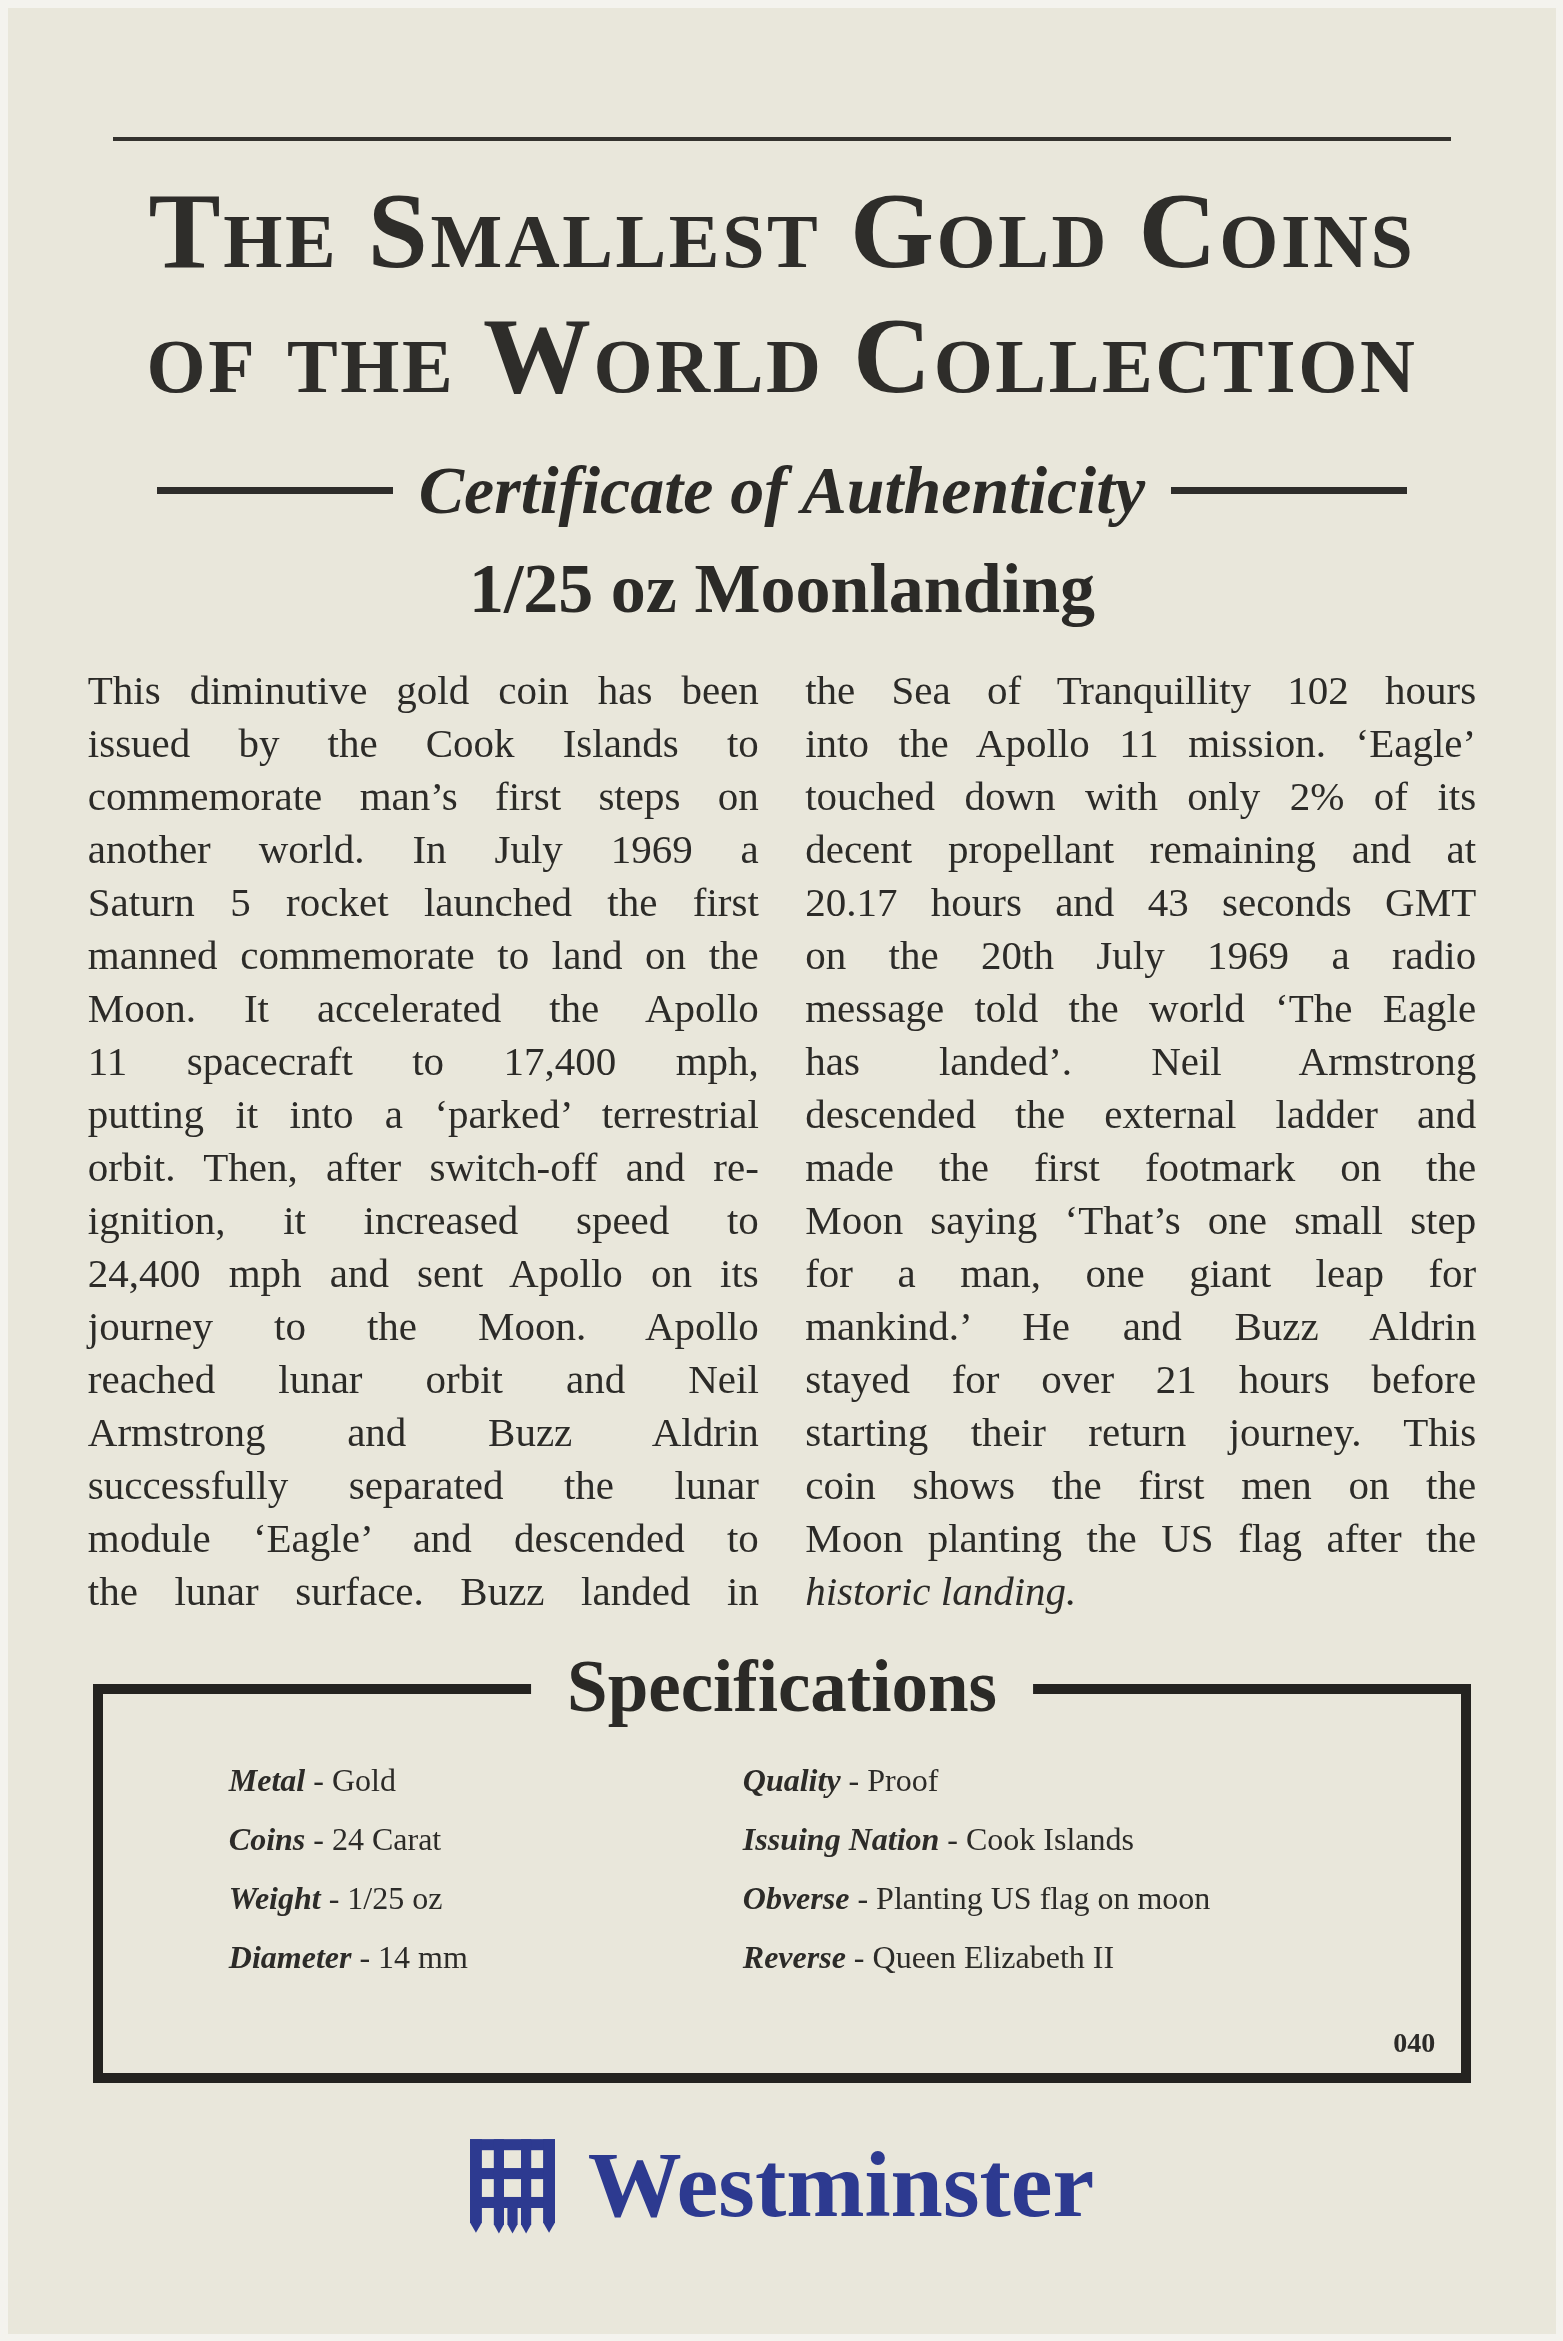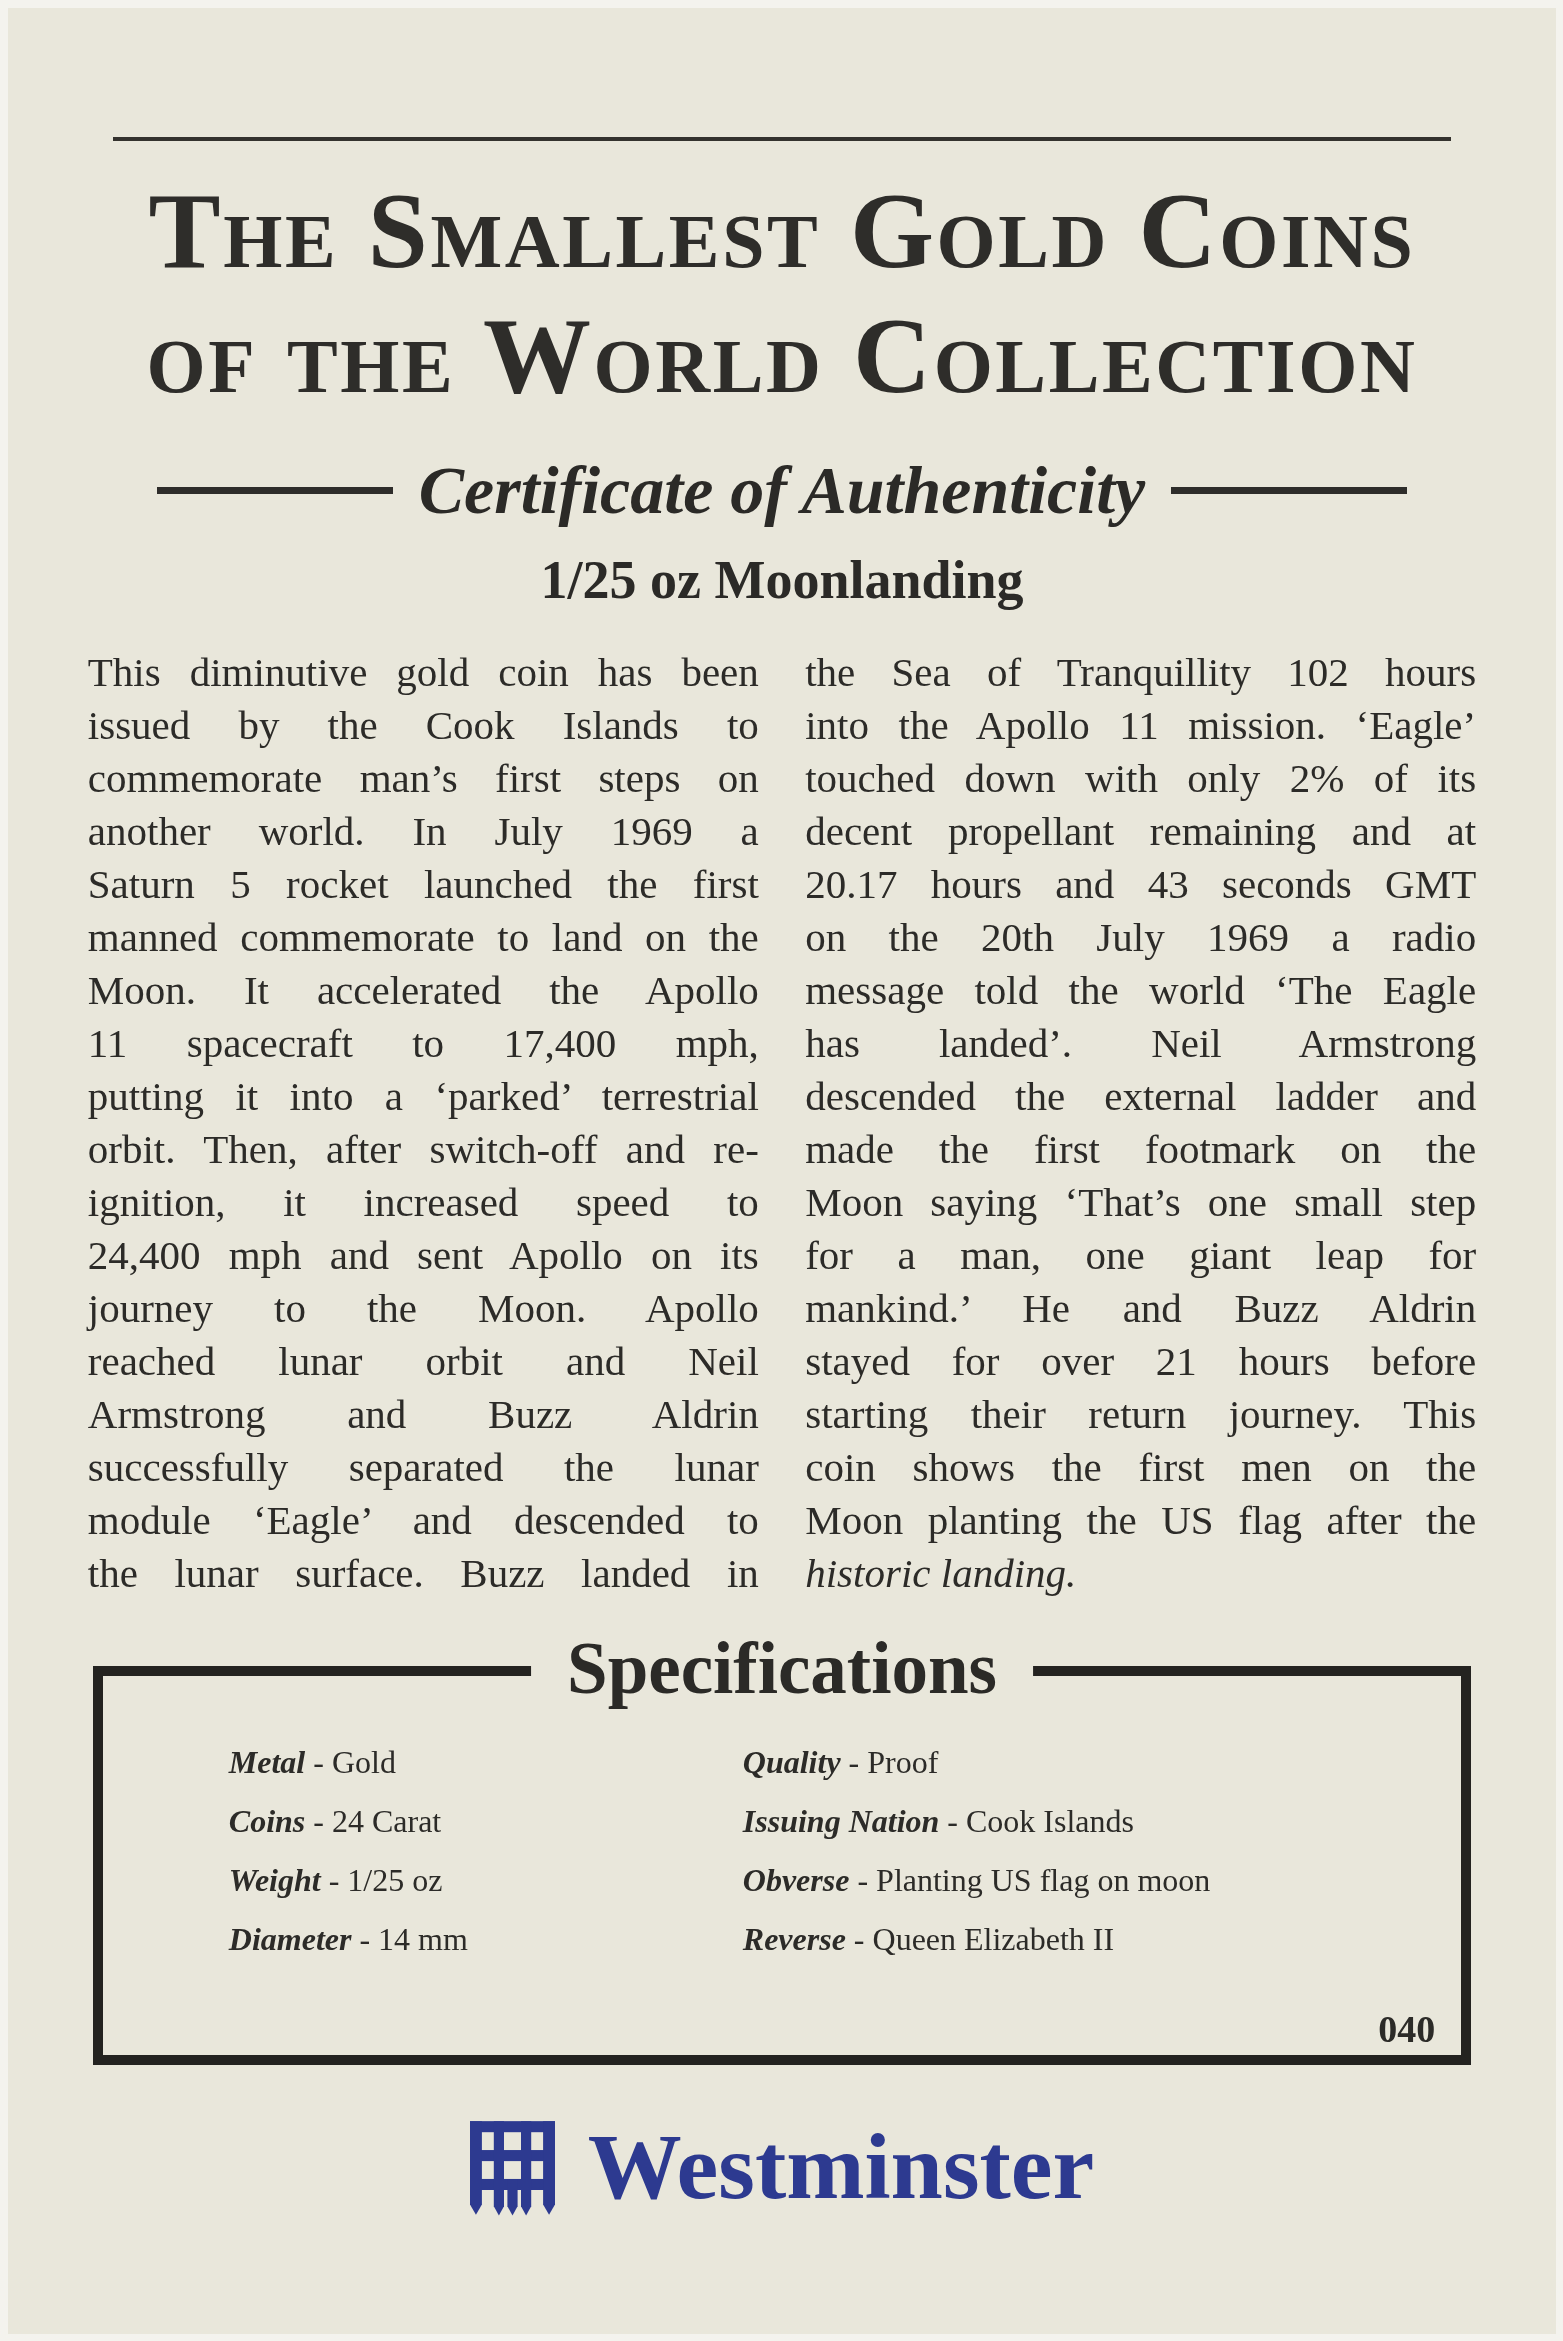--- a/index.html
+++ b/index.html
@@ -34,21 +34,21 @@
   .subtitle-row {
     display:flex; align-items:center; justify-content:center;
     gap:26px; margin-top:32px;
   }
   .dash { width:236px; height:7px; background:#2e2d2a; }
   .subtitle {
     font-size:68px; font-weight:700; font-style:italic;
     white-space:nowrap; color:#2b2a27;
   }
   .coin-title {
-    text-align:center; font-size:54px; font-weight:700;
+    text-align:center; font-size:70px; font-weight:700;
     margin-top:19px; color:#2b2a27;
   }
   .columns {
     display:flex; justify-content:space-between;
     margin:35px 80px 0 80px;
   }
   .col { width:671px; font-size:41px; line-height:53px; }
   .line { text-align:justify; text-align-last:justify; }
   .col-right .line:last-child { text-align-last:left;font-style:italic; }
   .spec-box {
@@ -68,22 +68,22 @@
   .spec-grid {
     display:grid;
     grid-template-columns:514px auto;
     padding:69px 35px 0 126px;
     row-gap:24px;
     font-size:32px;
     line-height:1.1;
   }
   .spec-label { font-weight:700; font-style:italic; }
   .spec-number {
-    position:absolute; right:26px; bottom:4px;
-    font-size:38px; font-weight:700;
+    position:absolute; right:26px; bottom:14px;
+    font-size:28px; font-weight:700;
   }
   .footer {
     display:flex; justify-content:center; align-items:flex-start;
     gap:33px; margin-top:42px;
   }
   .portcullis { width:85px; height:132px; }
   .brand {
     font-size:94px; font-weight:700;
     color:#2d3a90;
     line-height:1; margin-top:12px;

